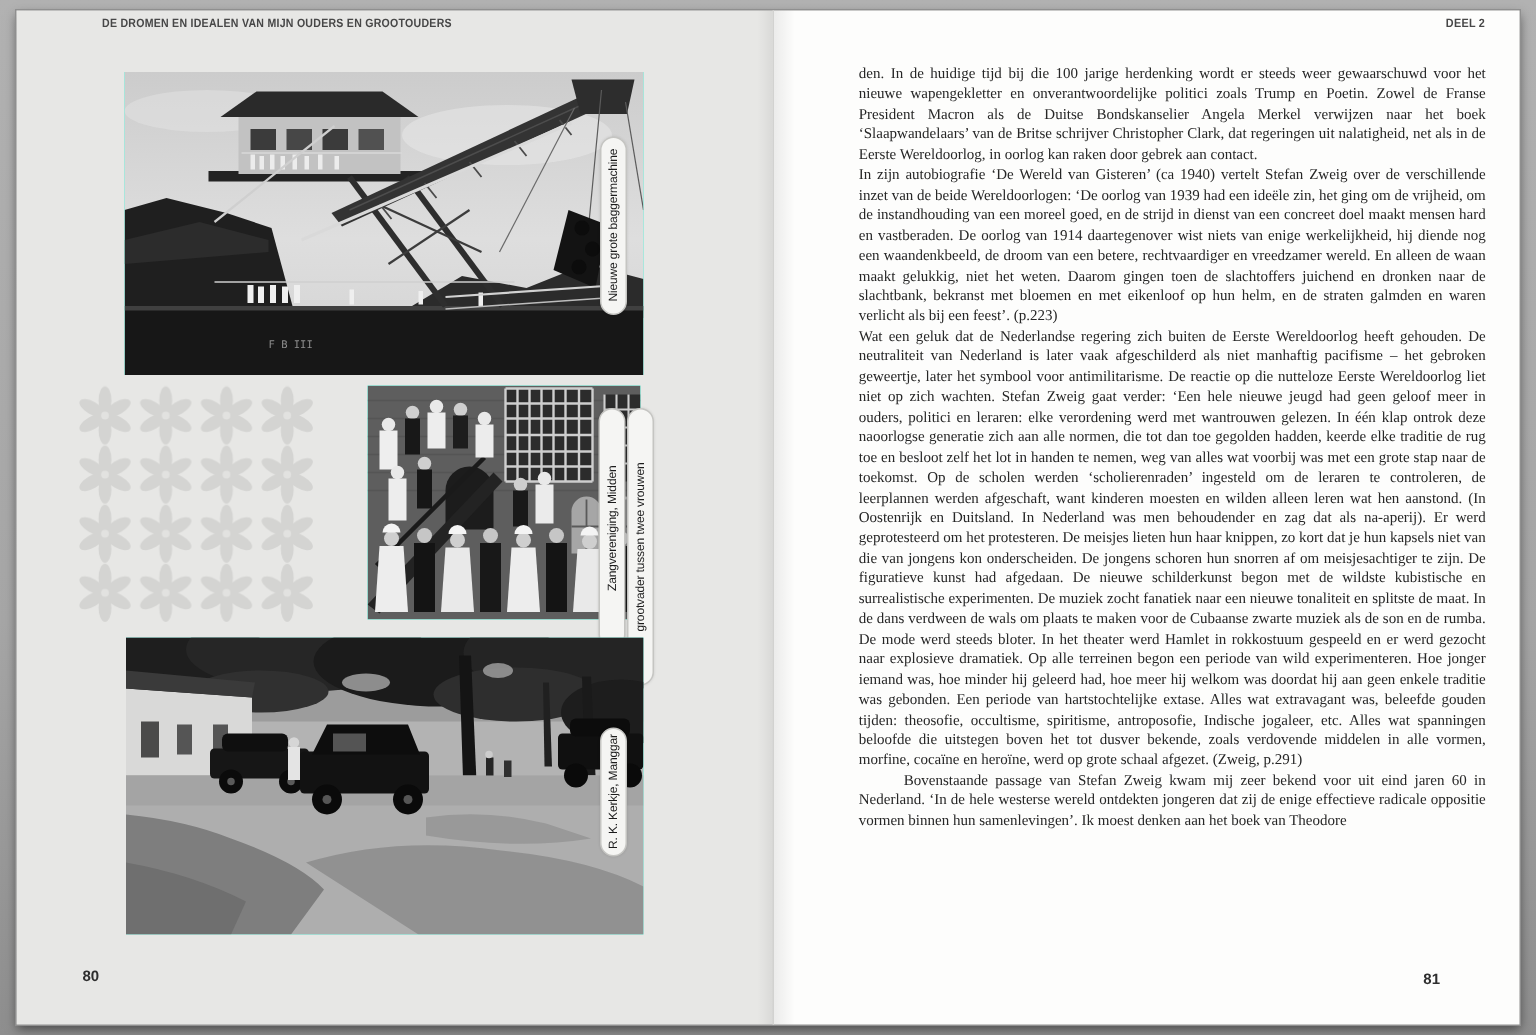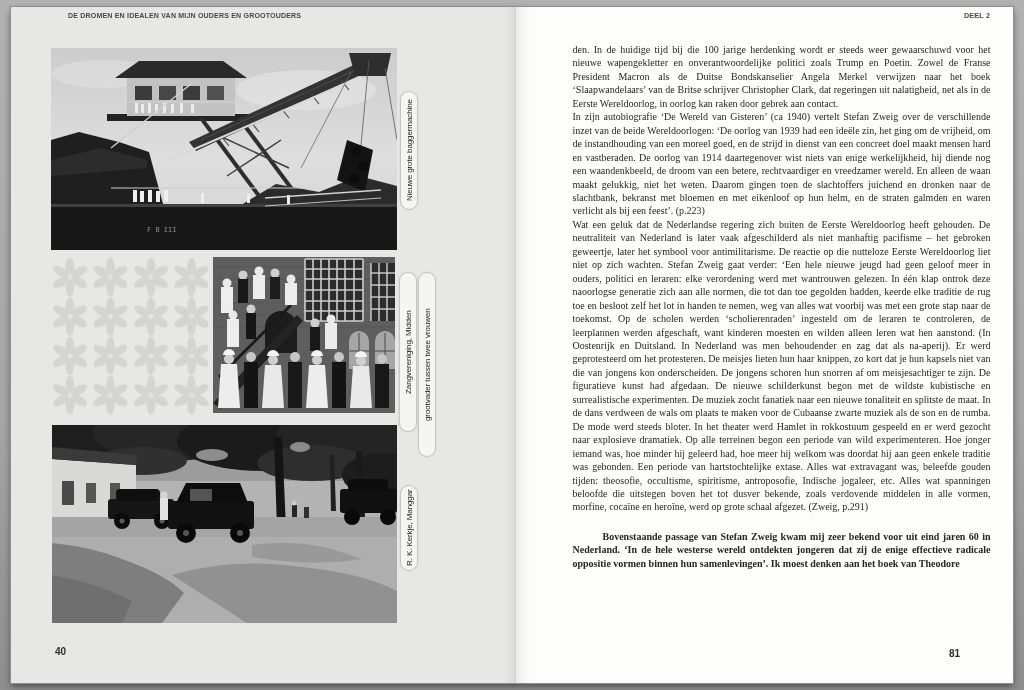--- a/index.html
+++ b/index.html
@@ -15,34 +15,34 @@
           background:linear-gradient(270deg,rgba(0,0,0,.06),rgba(0,0,0,0));}
   .page-right::before{content:'';position:absolute;left:0;top:0;bottom:0;width:14px;
           background:linear-gradient(90deg,rgba(0,0,0,.07),rgba(0,0,0,0));}
   .running-head{position:absolute;top:4px;font-size:8px;font-weight:bold;color:#474747;
           letter-spacing:.2px;white-space:nowrap;}
   .rh-left{left:57px;transform:scaleX(.88);transform-origin:left top;}
   .rh-right{right:23px;transform:scaleX(.9);transform-origin:right top;}
   .page-num{position:absolute;font-size:10px;font-weight:bold;color:#2e2e2e;}
   .pn-left{left:44px;top:639px;}
   .pn-right{right:53px;top:641px;}
-  .photo{position:absolute;overflow:hidden;background:#5eead4;}
+  .photo{position:absolute;overflow:hidden;background:#5eead4;margin-left:32px;}
   .photo svg{display:block;}
   .ornament{position:absolute;}
   .pill{position:absolute;width:16px;background:#f5f5f3;border:1px solid #c5c5c2;
         border-radius:9px;box-shadow:0 0 2px rgba(0,0,0,.12);
         display:flex;align-items:center;justify-content:center;
         writing-mode:vertical-rl;transform:rotate(180deg);
         font-size:8px;color:#1c1c1c;letter-spacing:-.1px;white-space:nowrap;}
   .body-text{position:absolute;left:57px;top:36px;width:418px;
         font-family:"Liberation Serif",serif;font-size:10px;line-height:13.45px;
         text-align:justify;color:#262626;}
   .body-text p{margin:0;}
   .body-text p.gap{}
-  .body-text p.cont{margin-top:16px;text-indent:30px;font-weight:bold;}
+  .body-text p.cont{margin-top:0;text-indent:30px;}
 </style>
 </head>
 <body>
 
 <div class="stage">
   <div class="spread">
 
     <div class="page page-left">
       <div class="running-head rh-left">DE DROMEN EN IDEALEN VAN MIJN OUDERS EN GROOTOUDERS</div>
 
@@ -311,21 +311,21 @@
           <circle cx="300" cy="92" r="8" fill="#0a0a0a"></circle>
             <circle cx="336" cy="92" r="8" fill="#0a0a0a"></circle>
 
           <rect x="240" y="80" width="5" height="12" fill="#262626"></rect>
           <rect x="252" y="82" width="5" height="11" fill="#303030"></rect>
           <circle cx="242" cy="78" r="2.5" fill="#cccccc"></circle>
         </svg>
       </div>
       <div class="pill" style="left:389px;top:478px;height:84px;">R. K. Kerkje, Manggar</div>
 
-      <div class="page-num pn-left">40</div>
+      <div class="page-num pn-left">80</div>
     </div>
 
     <div class="page page-right">
       <div class="running-head rh-right">DEEL 2</div>
 
       <div class="body-text">
         <p>den. In de huidige tijd bij die 100 jarige herdenking wordt er steeds weer gewaarschuwd voor het nieuwe wapengekletter en onverantwoordelijke politici zoals Trump en Poetin. Zowel de Franse President Macron als de Duitse Bondskanselier Angela Merkel verwijzen naar het boek ‘Slaapwandelaars’ van de Britse schrijver Christopher Clark, dat regeringen uit nalatigheid, net als in de Eerste Wereldoorlog, in oorlog kan raken door gebrek aan contact.</p>
         <p class="gap">In zijn autobiografie ‘De Wereld van Gisteren’ (ca 1940) vertelt Stefan Zweig over de verschillende inzet van de beide Wereldoorlogen: ‘De oorlog van 1939 had een ideële zin, het ging om de vrijheid, om de instandhouding van een moreel goed, en de strijd in dienst van een concreet doel maakt mensen hard en vastberaden. De oorlog van 1914 daartegenover wist niets van enige werkelijkheid, hij diende nog een waandenkbeeld, de droom van een betere, rechtvaardiger en vreedzamer wereld. En alleen de waan maakt gelukkig, niet het weten. Daarom gingen toen de slachtoffers juichend en dronken naar de slachtbank, bekranst met bloemen en met eikenloof op hun helm, en de straten galmden en waren verlicht als bij een feest’. (p.223)</p>
         <p class="gap">Wat een geluk dat de Nederlandse regering zich buiten de Eerste Wereldoorlog heeft gehouden. De neutraliteit van Nederland is later vaak afgeschilderd als niet manhaftig pacifisme – het gebroken geweertje, later het symbool voor antimilitarisme. De reactie op die nutteloze Eerste Wereldoorlog liet niet op zich wachten. Stefan Zweig gaat verder: ‘Een hele nieuwe jeugd had geen geloof meer in ouders, politici en leraren: elke verordening werd met wantrouwen gelezen. In één klap ontrok deze naoorlogse generatie zich aan alle normen, die tot dan toe gegolden hadden, keerde elke traditie de rug toe en besloot zelf het lot in handen te nemen, weg van alles wat voorbij was met een grote stap naar de toekomst. Op de scholen werden ‘scholierenraden’ ingesteld om de leraren te controleren, de leerplannen werden afgeschaft, want kinderen moesten en wilden alleen leren wat hen aanstond. (In Oostenrijk en Duitsland. In Nederland was men behoudender en zag dat als na-aperij). Er werd geprotesteerd om het protesteren. De meisjes lieten hun haar knippen, zo kort dat je hun kapsels niet van die van jongens kon onderscheiden. De jongens schoren hun snorren af om meisjesachtiger te zijn. De figuratieve kunst had afgedaan. De nieuwe schilderkunst begon met de wildste kubistische en surrealistische experimenten. De muziek zocht fanatiek naar een nieuwe tonaliteit en splitste de maat. In de dans verdween de wals om plaats te maken voor de Cubaanse zwarte muziek als de son en de rumba. De mode werd steeds bloter. In het theater werd Hamlet in rokkostuum gespeeld en er werd gezocht naar explosieve dramatiek. Op alle terreinen begon een periode van wild experimenteren. Hoe jonger iemand was, hoe minder hij geleerd had, hoe meer hij welkom was doordat hij aan geen enkele traditie was gebonden. Een periode van hartstochtelijke extase. Alles wat extravagant was, beleefde gouden tijden: theosofie, occultisme, spiritisme, antroposofie, Indische jogaleer, etc. Alles wat spanningen beloofde die uitstegen boven het tot dusver bekende, zoals verdovende middelen in alle vormen, morfine, cocaïne en heroïne, werd op grote schaal afgezet. (Zweig, p.291)</p>
         <p class="cont">Bovenstaande passage van Stefan Zweig kwam mij zeer bekend voor uit eind jaren 60 in Nederland. ‘In de hele westerse wereld ontdekten jongeren dat zij de enige effectieve radicale oppositie vormen binnen hun samenlevingen’. Ik moest denken aan het boek van Theodore</p>

